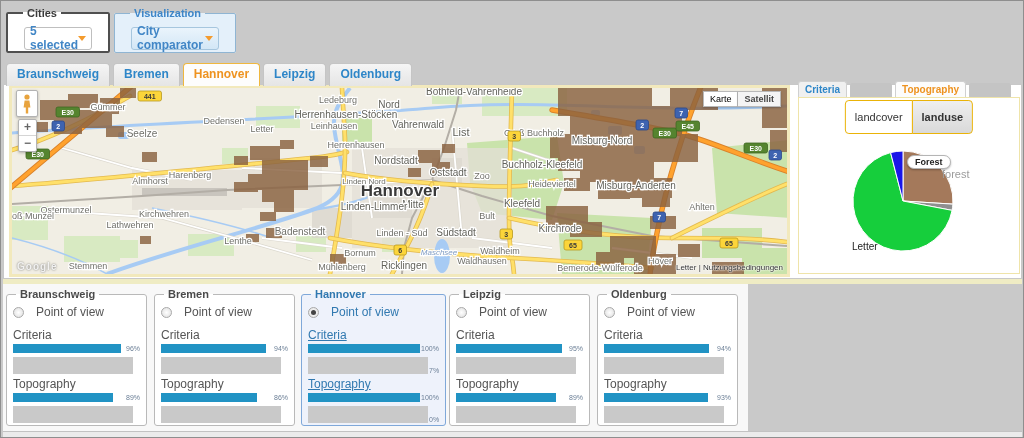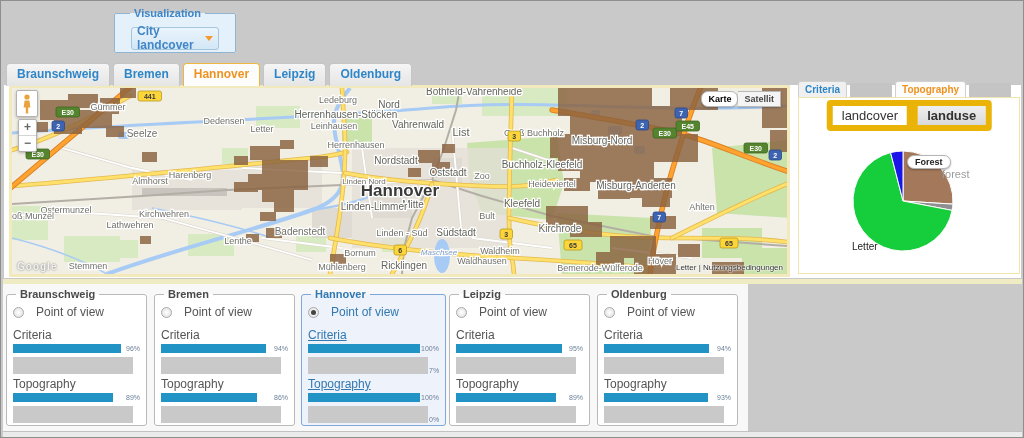--- a/index.html
+++ b/index.html
@@ -31,21 +31,21 @@
   #map-frame{position:absolute;left:5px;top:0;width:781px;height:192px;border:3px solid #F2E9BC;
     box-sizing:border-box;overflow:hidden;background:#F1EEE4;}
   #map-svg{position:absolute;left:0;top:0;}
   .gm-box{position:absolute;background:#fff;border:1px solid #B3B3B3;border-radius:2px;box-shadow:0 1px 3px rgba(0,0,0,.25);}
   #pegman{left:4px;top:2px;width:20px;height:25px;display:flex;align-items:center;justify-content:center;cursor:grab;}
   #zoomctl{left:6px;top:31px;width:17px;}
   .zbtn{height:15px;line-height:14px;text-align:center;font-size:12px;font-weight:bold;color:#666;cursor:pointer;}
   .zbtn:first-child{border-bottom:1px solid #D5D5D5;}
   #maptype{position:absolute;right:6px;top:3px;display:flex;}
   .mt{font-size:9px;padding:2px 6px;background:#fff;border:1px solid #B9B9B9;color:#000;cursor:pointer;box-shadow:0 1px 2px rgba(0,0,0,.2);}
-  .mt.active{font-weight:bold;border-radius:7px;}
+  .mt.active{font-weight:normal;}
   .mt+.mt{border-left:none;background:#F4F4F4;color:#444;font-weight:bold;}
   #glogo{position:absolute;left:5px;bottom:2px;font-size:10px;font-weight:bold;color:rgba(255,255,255,.85);
     text-shadow:0 0 2px rgba(90,90,90,.9);letter-spacing:1px;}
   #attrib{position:absolute;right:4px;bottom:2px;font-size:8px;color:#333;
     text-shadow:0 0 2px #fff,0 0 2px #fff,0 0 2px #fff;cursor:pointer;}
 
   
   .wc{stroke:#DAD6CC;stroke-width:3;fill:none}.wf{stroke:#FFFFFF;stroke-width:1.8;fill:none}
   .yc{stroke:#E3B94F;stroke-width:4.6;fill:none;stroke-linecap:round}.yf{stroke:#FFE06A;stroke-width:3;fill:none;stroke-linecap:round}
   .oc{stroke:#D9822B;stroke-width:5.4;fill:none;stroke-linecap:round}.of{stroke:#FFA22E;stroke-width:3.6;fill:none;stroke-linecap:round}
@@ -58,21 +58,21 @@
   #side{position:absolute;left:792px;top:-5px;width:226px;height:200px;}
   #side-tabs{display:flex;align-items:flex-end;gap:3px;height:17px;margin-left:2px;}
   .stab{font-size:10px;font-weight:bold;padding:2px 6px;border:1px solid #D0D0D0;border-bottom:none;
     border-radius:3px 3px 0 0;background:#F0F0F0;cursor:pointer;}
   .stab.criteria{color:#2E86C8;}
   .stab.topo{color:#EE9321;background:#FCFCFC;}
   .stab.redact{background:#C4C4C4;border-color:#C4C4C4;width:40px;height:13px;padding:0;}
   #pie-box{position:absolute;left:2px;top:17px;width:222px;height:177px;background:#fff;
     border:1px solid #EFE4A9;box-sizing:border-box;}
   #lc-buttons{position:absolute;left:50%;transform:translateX(-50%);top:2px;display:flex;z-index:2;}
-  .lc{font-size:13px;padding:2px 9px;border:6px solid #eab308;color:#333;cursor:pointer;
+  .lc{font-size:11px;padding:10px 9px;border:1px solid #eab308;color:#333;cursor:pointer;
     background:linear-gradient(#EFEFEF,#D9D9D9);}
   .lc.active{background:#fff;z-index:2;}
   .lc:first-child{border-radius:4px 0 0 4px;}
   .lc:last-child{border-radius:0 4px 4px 0;margin-left:-1px;font-weight:bold;}
   #pie-tooltip{position:absolute;left:108px;top:57px;padding:1px 7px;font-size:9px;font-weight:bold;color:#222;
     background:#fff;border:1px solid #B5B5B5;border-radius:7px;box-shadow:0 1px 2px rgba(0,0,0,.3);z-index:3;}
   #pie-right-label{position:absolute;left:143px;top:70px;font-size:11px;color:#9C9C9C;}
   #pie-green-label{position:absolute;left:53px;top:143px;font-size:10px;color:#222;}
 
   
@@ -98,25 +98,32 @@
   .bar-fill{height:9px;background:#2193C4;}
   .pct{font-size:7px;color:#6B7F96;margin-left:1px;white-space:nowrap;}
   .redact-row{display:flex;align-items:flex-end;height:19px;margin:2px 0 3px;}
   .rblock{width:120px;height:17px;background:#C9C9C9;}
 </style>
 </head>
 <body>
 
 <div id="screen">
 
+  <fieldset id="cities-box">
+    <legend>Cities</legend>
+    <div class="combo" id="cities-combo">
+      <span>5 selected</span>
+      <span class="caret"></span>
+    </div>
+  </fieldset>
 
   <fieldset id="viz-box">
     <legend>Visualization</legend>
     <div class="combo" id="viz-combo">
-      <span>City landcover</span>
+      <span>City comparator</span>
       <span class="caret"></span>
     </div>
   </fieldset>
 
   <div id="tabs">
     <div class="tab">Braunschweig</div>
     <div class="tab">Bremen</div>
     <div class="tab active">Hannover</div>
     <div class="tab">Leipzig</div>
     <div class="tab">Oldenburg</div>

